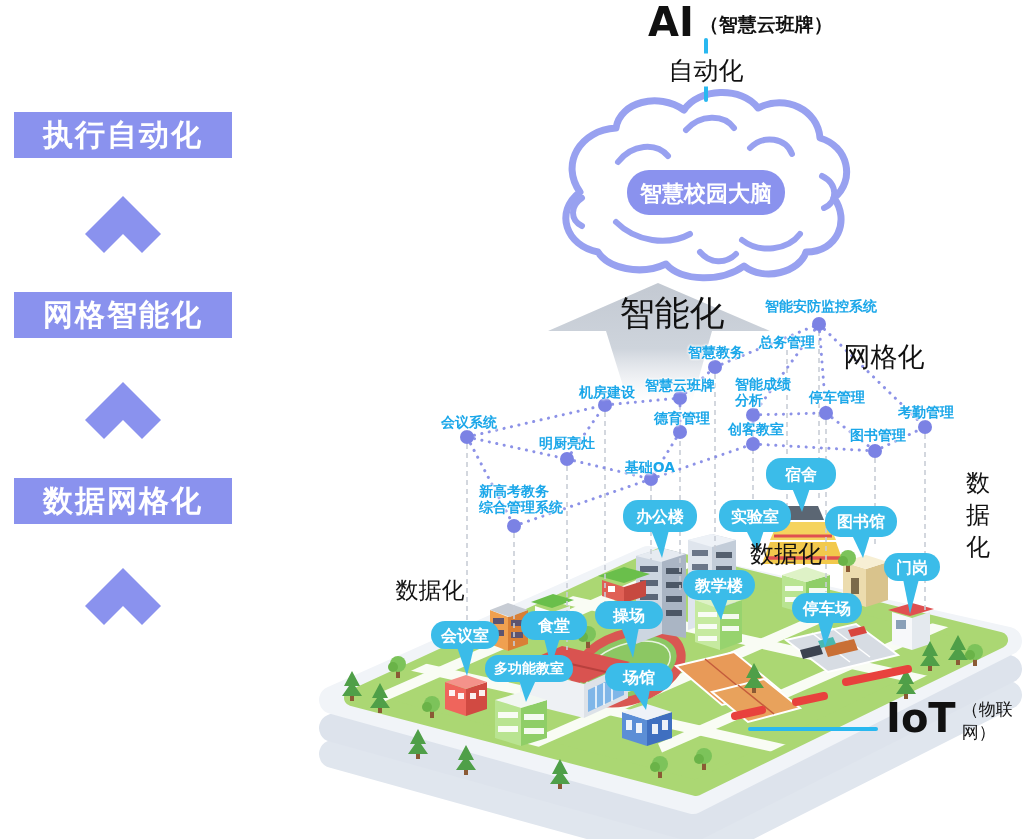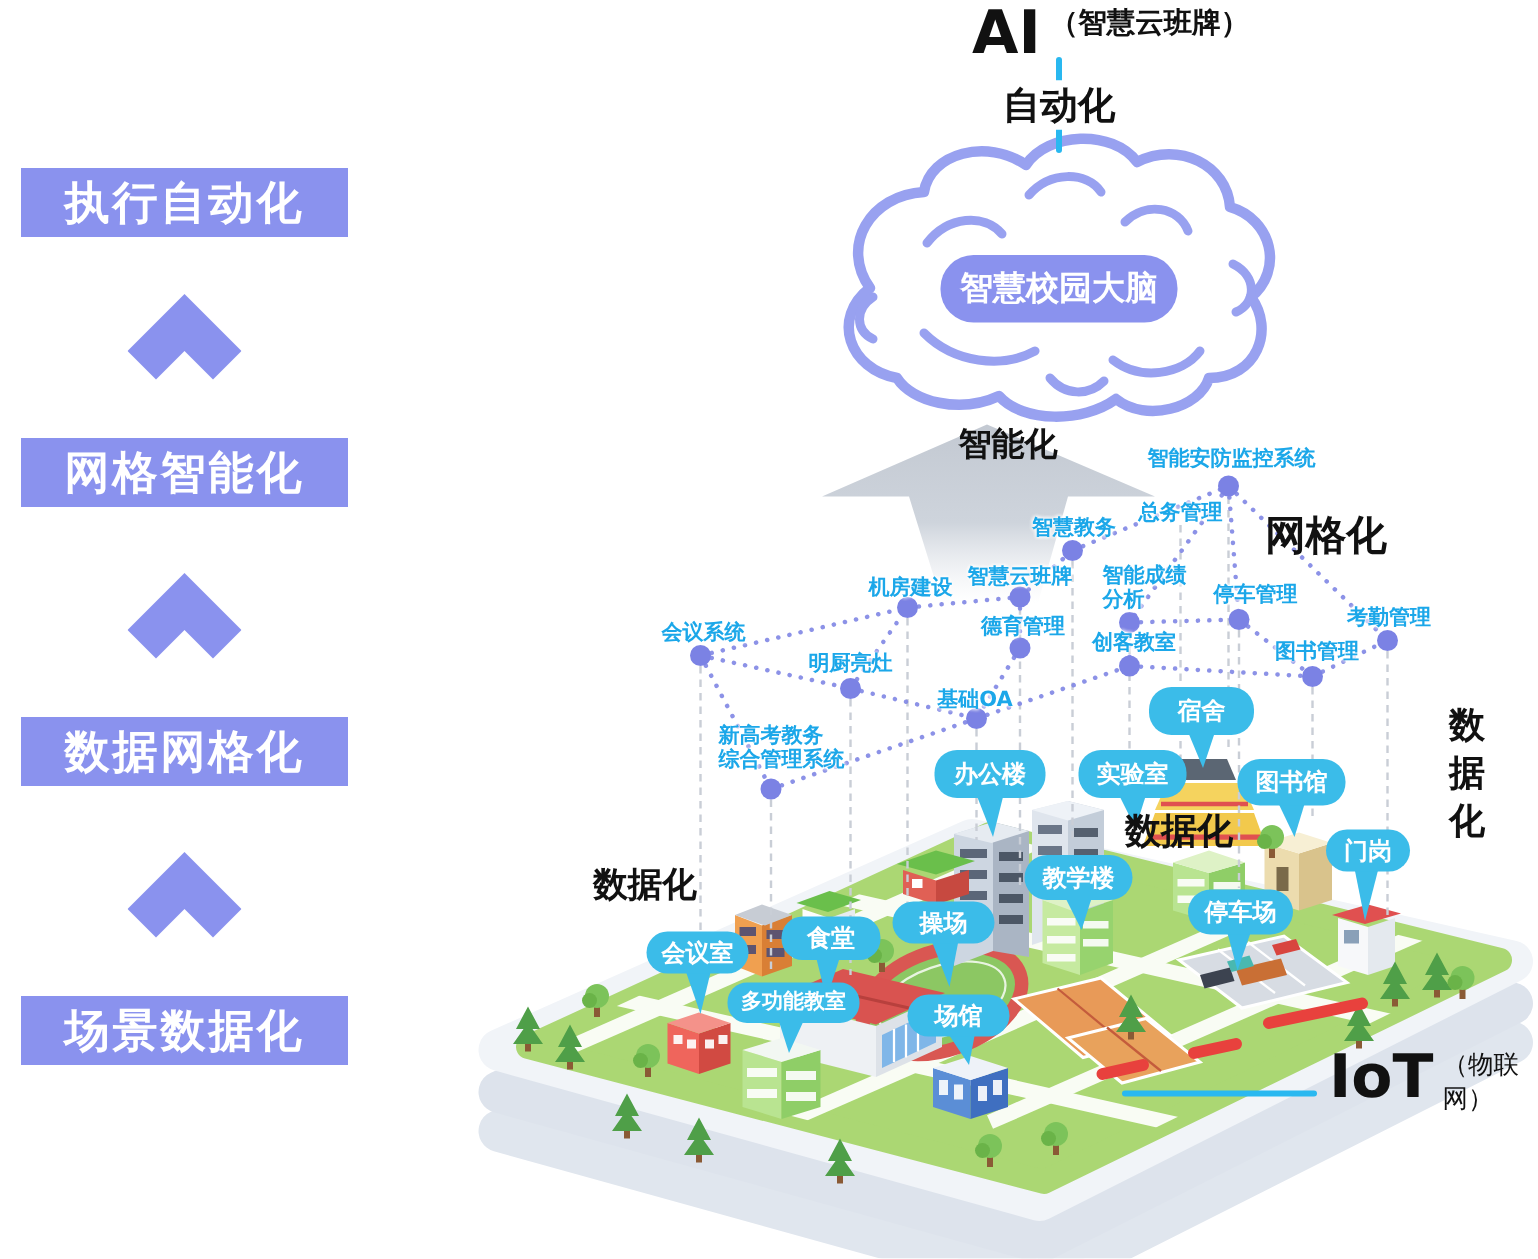--- a/index.html
+++ b/index.html
@@ -7,26 +7,26 @@
          font-family:"DejaVu Sans",sans-serif;}
   .stage svg.scene{position:absolute;left:0;top:0;z-index:1}
   .abs{position:absolute;z-index:5}
   .ctr{transform:translate(-50%,-50%);text-align:center;white-space:pre-line}
   
   .side-box{position:absolute;left:14px;width:218px;height:46px;background:#8a92ee;color:#fff;
             display:flex;align-items:center;justify-content:center;font-size:30px;font-weight:bold;
             letter-spacing:2px;z-index:5}
   .chev{position:absolute;left:85px;z-index:5}
   
-  .ai-head{display:flex;align-items:flex-start;z-index:5;position:absolute}
+  .ai-head{display:flex;align-items:flex-end;z-index:5;position:absolute}
   .ai-big{font-size:40px;font-weight:900;color:#111;line-height:1}
   .ai-paren{font-size:19px;font-weight:bold;color:#111;margin:0 0 4px 6px}
   .vline{position:absolute;width:4px;background:#29b8f0;z-index:2;border-radius:2px}
   .hline{position:absolute;height:4px;background:#29b8f0;z-index:2;border-radius:2px}
-  .black-label{position:absolute;color:#111;font-weight:bold;z-index:5}
+  .black-label{position:absolute;color:#111;font-weight:normal;z-index:5}
   .netlabel{position:absolute;color:#1ba7e9;font-weight:bold;font-size:14px;line-height:1.15;
             z-index:5;transform:translate(-50%,-50%);text-align:left;white-space:pre-line;
             text-shadow:0 0 3px #fff,0 0 3px #fff,0 0 3px #fff}
   .iot-head{display:flex;align-items:flex-start;position:absolute;z-index:5}
   .iot-big{font-size:40px;font-weight:900;color:#111;line-height:1}
   .iot-paren{font-size:17px;font-weight:normal;color:#111;margin:0 0 5px 6px}
   
   .mesh{stroke:#8389e5;stroke-width:3;stroke-dasharray:0.1 7.5;stroke-linecap:round;opacity:.92}
   .drop{stroke:#c9ced6;stroke-width:1.6;stroke-dasharray:5 4}
   .node{fill:#7b82e4}
@@ -425,30 +425,29 @@
     <polygon points="38,0 76,38 57,57 38,38 19,57 0,38" fill="#8a92ee"></polygon>
   </svg>
   <div class="side-box" style="top:292px">网格智能化</div>
   <svg class="chev" style="top:382px" width="76" height="60" viewBox="0 0 76 60">
     <polygon points="38,0 76,38 57,57 38,38 19,57 0,38" fill="#8a92ee"></polygon>
   </svg>
   <div class="side-box" style="top:478px">数据网格化</div>
   <svg class="chev" style="top:568px" width="76" height="60" viewBox="0 0 76 60">
     <polygon points="38,0 76,38 57,57 38,38 19,57 0,38" fill="#8a92ee"></polygon>
   </svg>
-  <div class="side-box" style="top:664px">场景数据化</div>
 
   <div class="ai-head" style="left:648px;top:2px">
     <span class="ai-big">AI</span>
     <span class="ai-paren">（智慧云班牌）</span>
   </div>
   <div class="vline" style="left:704px;top:38px;height:64px"></div>
   <div class="black-label ctr abs" style="left:706px;top:70px;font-size:25px;background:#fff;padding:0 4px">自动化</div>
 
-  <div class="black-label ctr abs" style="left:672px;top:296px;font-size:22px">智能化</div>
+  <div class="black-label ctr abs" style="left:672px;top:313px;font-size:35px">智能化</div>
   <div class="black-label ctr abs" style="left:884px;top:357px;font-size:27px">网格化</div>
   <div class="black-label ctr abs" style="left:430px;top:590px;font-size:23px">数据化</div>
   <div class="black-label ctr abs" style="left:786px;top:554px;font-size:24px">数据化</div>
   <div class="black-label ctr abs" style="left:978px;top:515px;font-size:24px">数据化</div>
 
   <div class="netlabel" style="left:469px;top:422px">会议系统</div>
   <div class="netlabel" style="left:521px;top:499px">新高考教务
 综合管理系统</div>
   <div class="netlabel" style="left:567px;top:443px">明厨亮灶</div>
   <div class="netlabel" style="left:607px;top:392px">机房建设</div>

